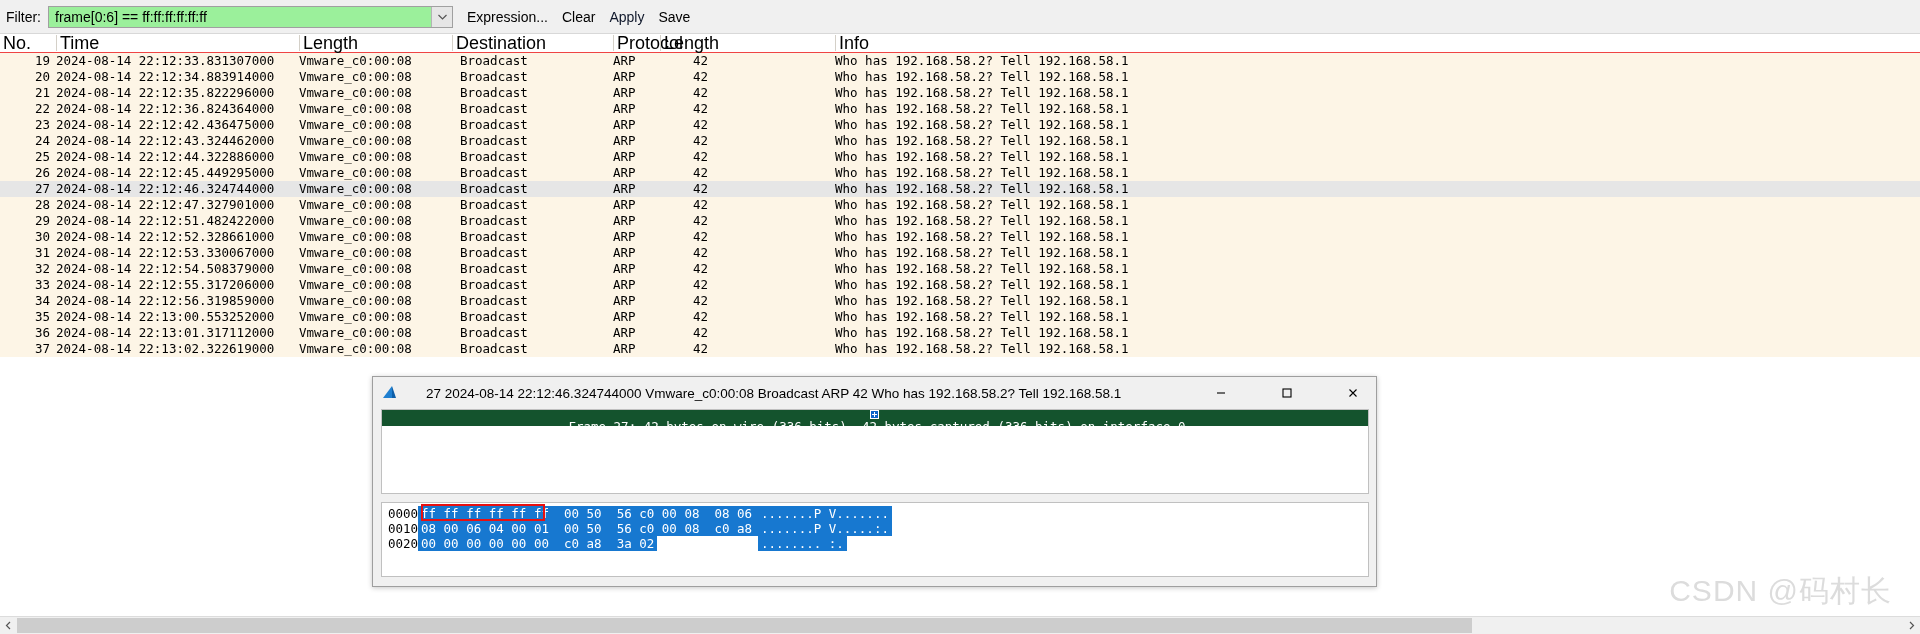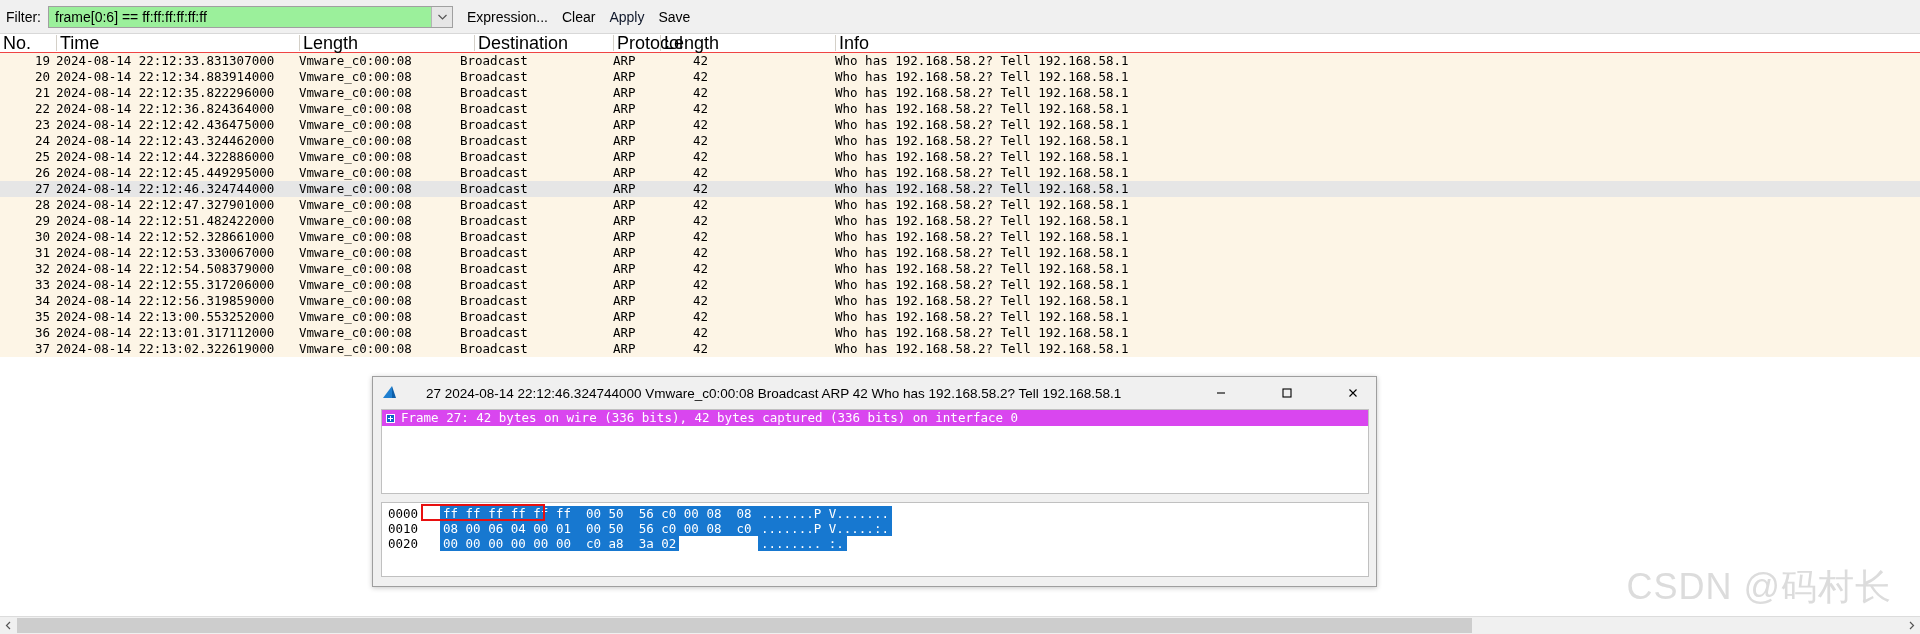--- a/index.html
+++ b/index.html
@@ -195,21 +195,21 @@
     overflow: hidden;
   }
   .tree-row {
     height: 16px;
     line-height: 16px;
     display: flex;
     align-items: center;
     padding-left: 4px;
     white-space: nowrap;
   }
-  .tree-row.sel { background: #d946ef; color: #ffffff; }
+  .tree-row.sel { background: #14532d; color: #ffffff; flex-direction: column; }
   .expander {
     width: 9px; height: 9px;
     border: 1px solid #666;
     margin-right: 6px;
     flex: none;
     position: relative;
     background: #fff;
     box-sizing: border-box;
   }
   .tree-row.sel .expander { border-color: #fff; background: #0b64c8; }
@@ -238,21 +238,21 @@
     padding-top: 3px;
   }
   .hex-row {
     height: 15px;
     line-height: 15px;
     white-space: pre;
     position: relative;
   }
   .hex-off {
     display: inline-block;
-    width: 58px;
+    width: 36px;
     padding-left: 6px;
     color: #000;
     box-sizing: border-box;
   }
   .hex-bytes {
     display: inline-block;
     background: #1778d0;
     color: #ffffff;
     padding: 0 3px;
   }
@@ -306,21 +306,21 @@
     width: 1455px;
     height: 15px;
     background: #cdcdcd;
   }
 
   
   #watermark {
     position: absolute;
     right: 28px;
     bottom: 22px;
-    font-size: 36px;
+    font-size: 30px;
     color: #dcdcdc;
     white-space: nowrap;
     font-family: "Liberation Sans", sans-serif;
     pointer-events: none;
     letter-spacing: 1px;
     text-align: center;
   }
 </style>
 </head>
 <body>
@@ -341,21 +341,21 @@
   <button class="tool-btn">Clear</button>
   <button class="tool-btn disabled">Apply</button>
   <button class="tool-btn">Save</button>
 </div>
 
 <div id="packet-list">
   <div id="list-header">
     <div class="col" style="left:0;width:56px">No.</div>
     <div class="col" style="left:56px;width:243px">Time</div>
     <div class="col" style="left:299px;width:161px">Length</div>
-    <div class="col" style="left:474px;width:153px">Destination</div>
+    <div class="col" style="left:452px;width:153px">Destination</div>
     <div class="col" style="left:613px;width:47px">Protocol</div>
     <div class="col" style="left:660px;width:175px">Length</div>
     <div class="col" style="left:835px;width:400px">Info</div>
   </div>
   <div id="list-body">
       <div class="prow">
         <span class="c c-no">19</span>
         <span class="c c-time">2024-08-14 22:12:33.831307000</span>
         <span class="c c-src">Vmware_c0:00:08</span>
         <span class="c c-dst">Broadcast</span>

